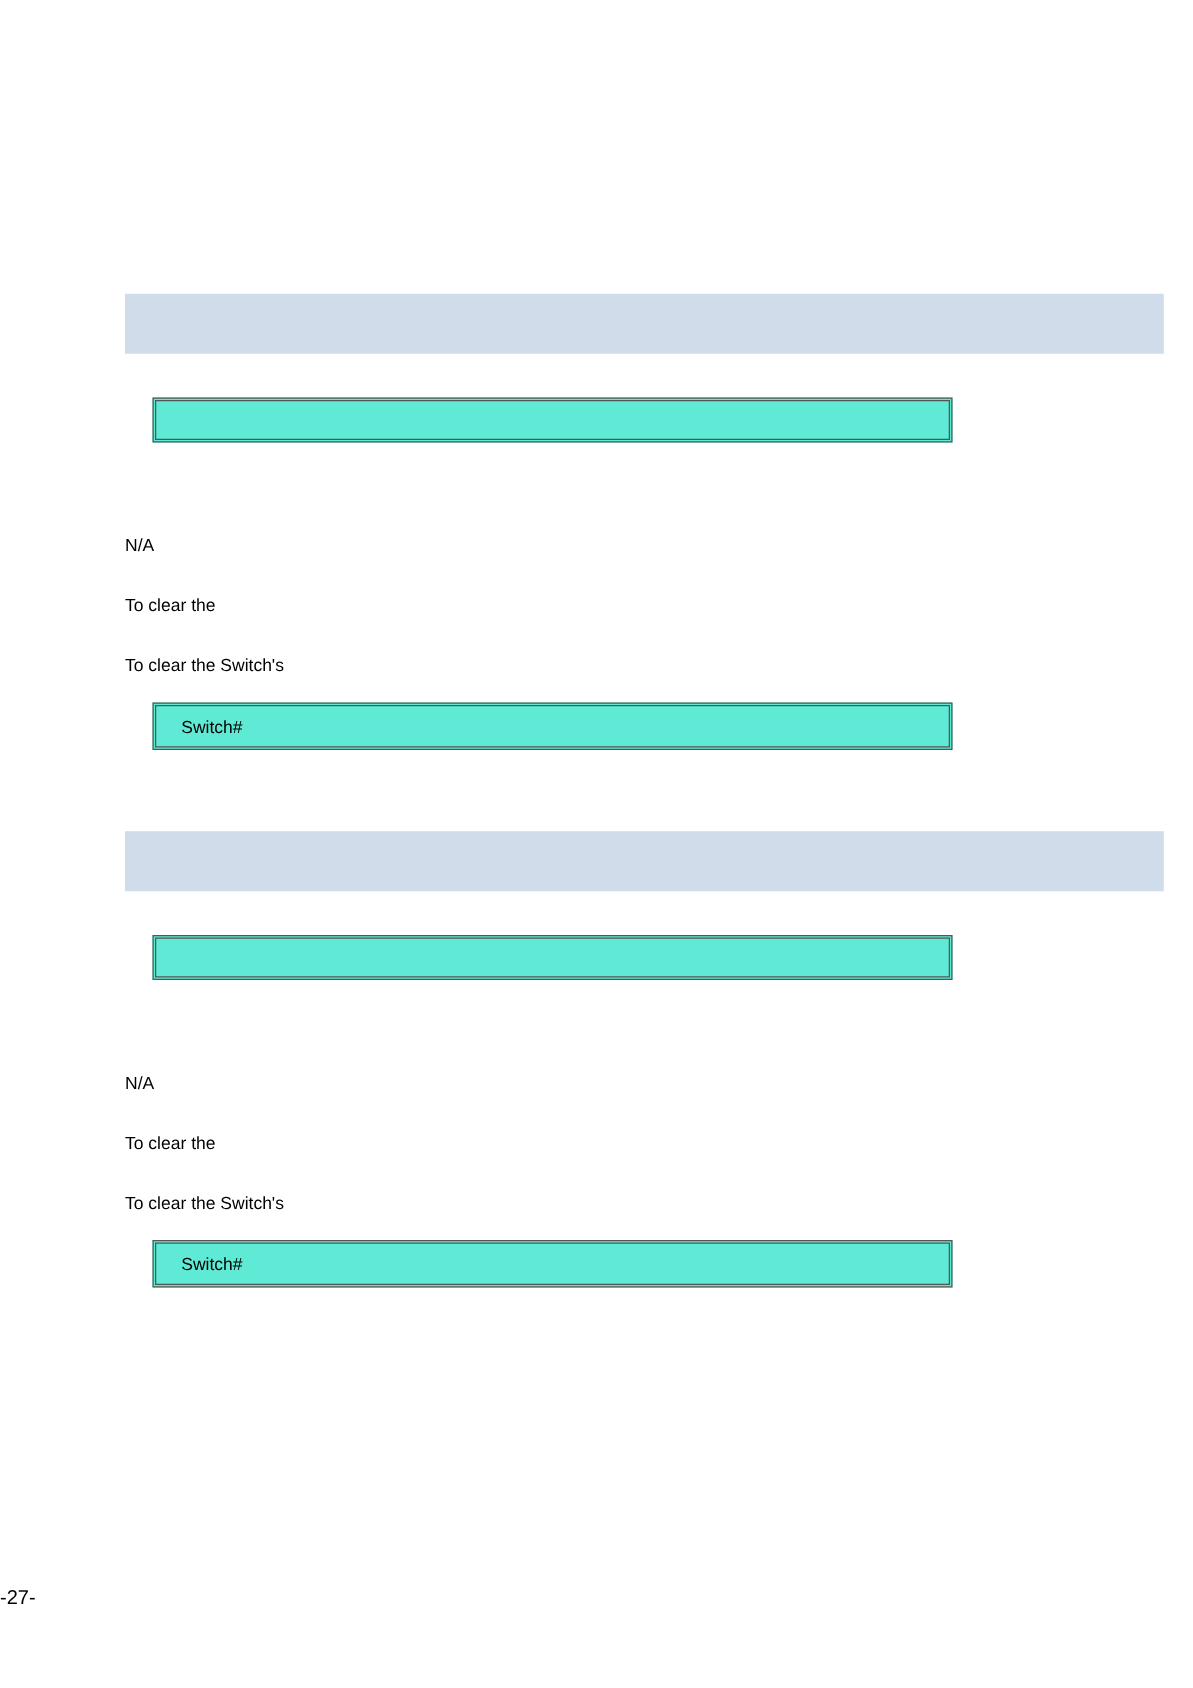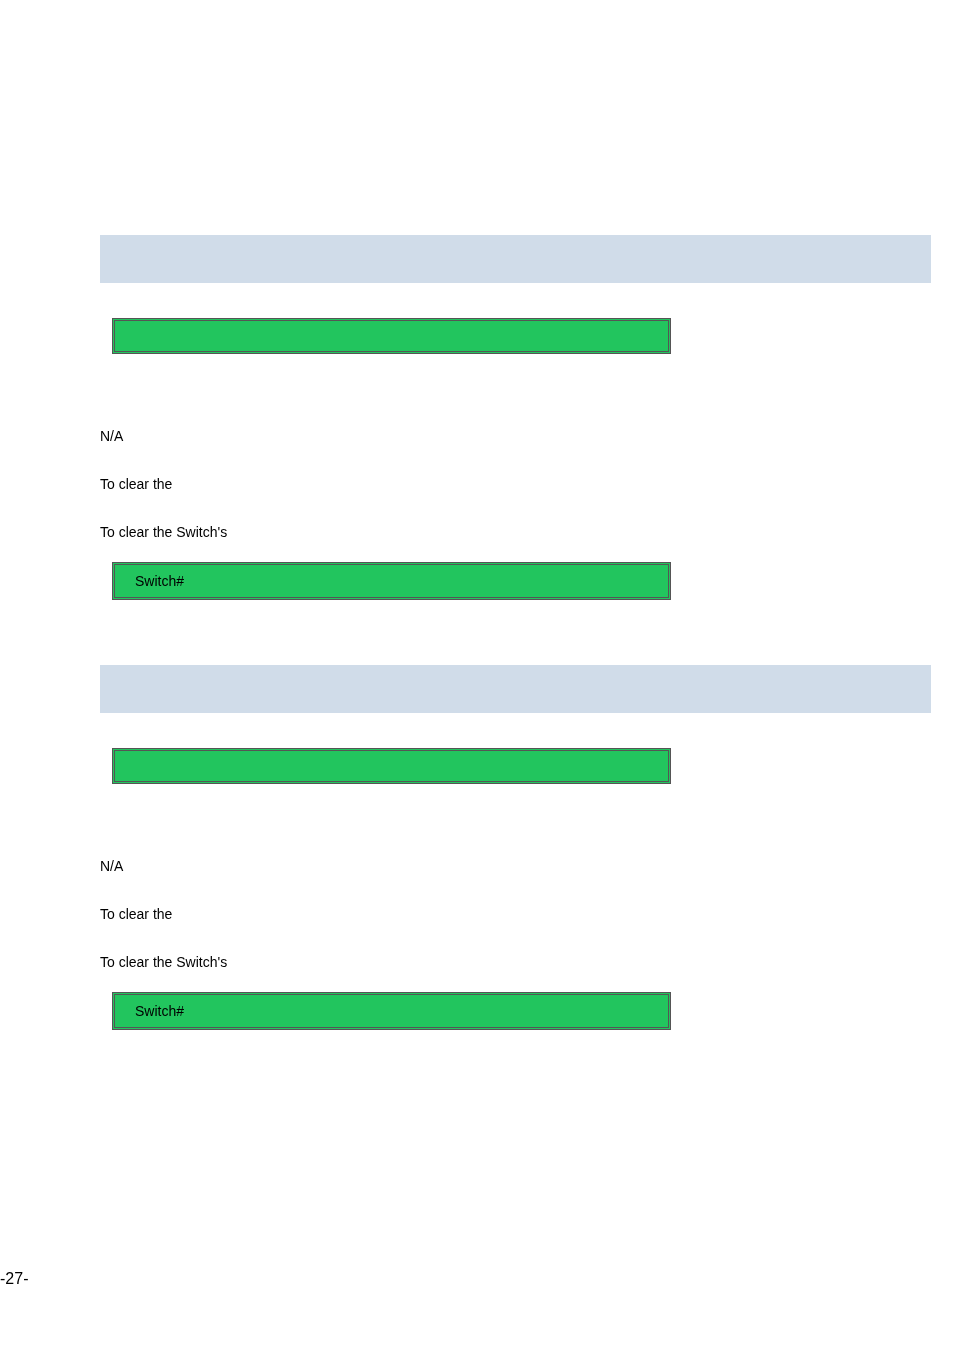--- a/index.html
+++ b/index.html
@@ -15,24 +15,24 @@
     .page {
       padding: 95px 23px 0 100px;
       border-radius: 28px;
     }
     .section-header {
       background: #d0dce9;
       height: 48px;
       margin-bottom: 35px;
     }
     .code-box {
-      width: 559px;
-      background: #22c55e;
+      width: 640px;
+      background: #5eead4;
       border: 3px double #555555;
-      margin-left: 12px;
+      margin-left: 22px;
       padding: 8px 20px;
       min-height: 30px;
       font-size: 14px;
     }
     .code-box-empty {
       height: 36px;
     }
     .label-row {
       margin: 32px 0 8px 0;
     }

